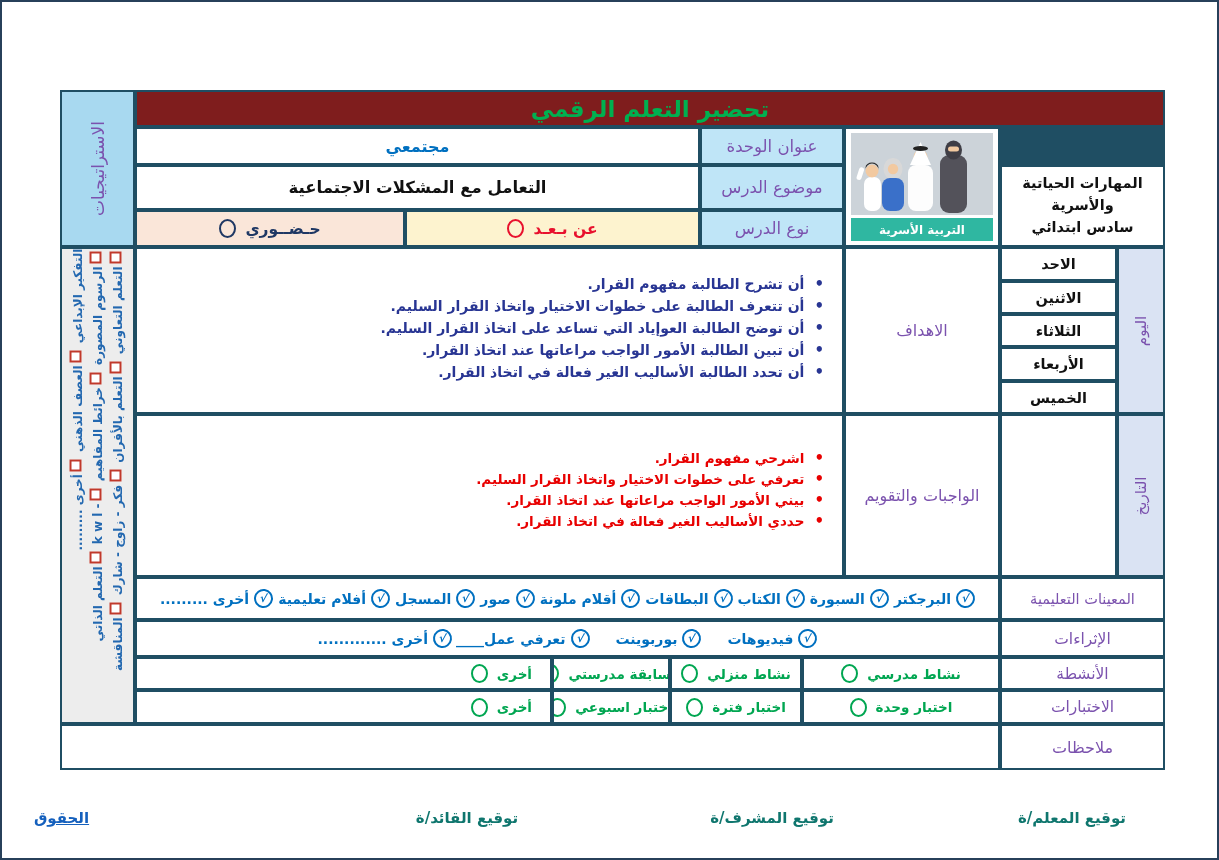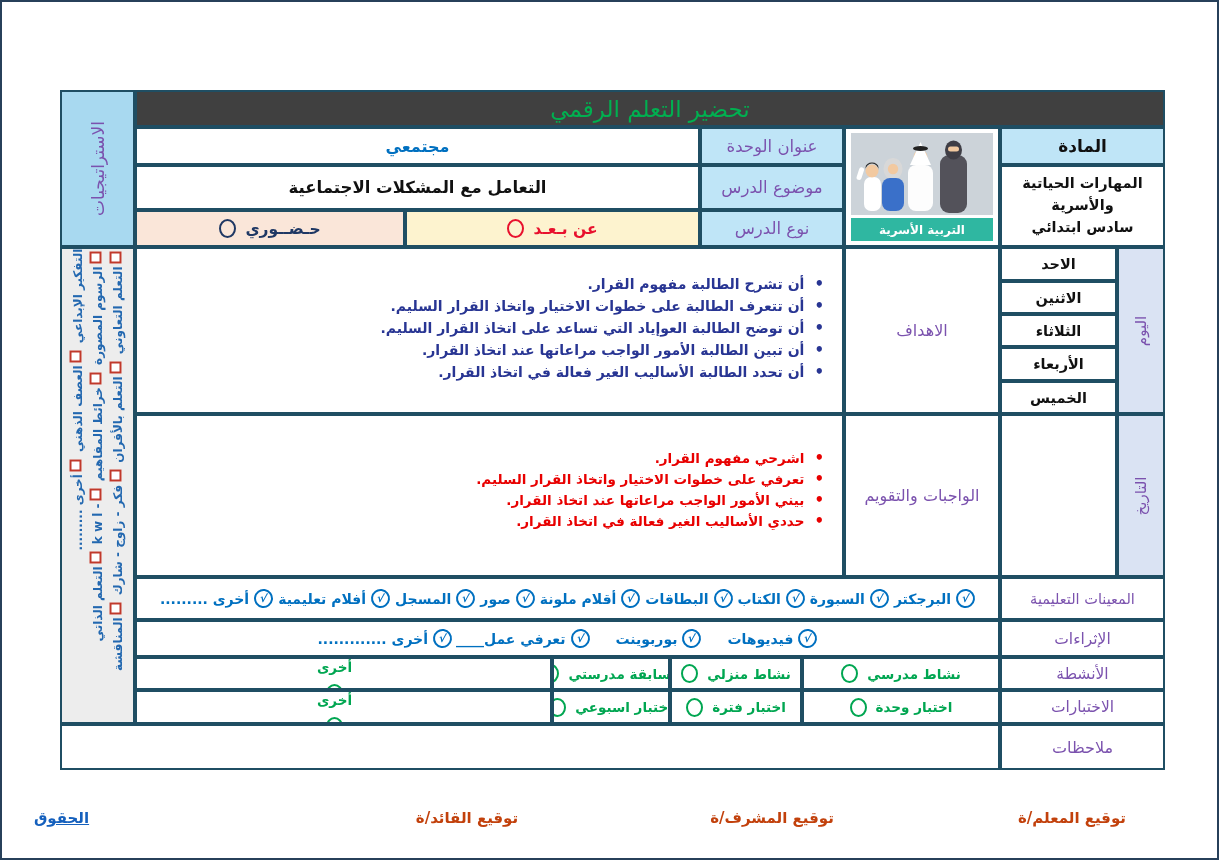--- a/index.html
+++ b/index.html
@@ -2,21 +2,21 @@
 <html lang="ar" dir="rtl"><head>
 <meta charset="utf-8">
 <style>
   html,body{margin:0;padding:0;background:#fff;}
   body{font-family:"DejaVu Sans","Liberation Sans",sans-serif;}
   .page{position:relative;width:1219px;height:860px;background:#ffffff;box-sizing:border-box;border:2px solid #27405a;overflow:hidden;direction:rtl;}
   .tbl{position:absolute;left:58px;top:88px;width:1105px;height:680px;background:#1f4e63;}
   .cell{position:absolute;background:#fff;box-sizing:border-box;overflow:hidden;}
   .center{display:flex;align-items:center;justify-content:center;}
   
-  .title-cell{background:#404040;color:#00B050;font-weight:normal;font-size:23px;}
+  .title-cell{background:#7f1d1d;color:#00B050;font-weight:bold;font-size:23px;}
   .lbl-blue{background:#bfe5f7;color:#7b52ae;font-size:16.5px;}
   .lbl-white{color:#7b52ae;font-size:15.5px;}
   .materia{background:#bfe5f7;color:#111;font-weight:bold;font-size:17px;}
   .subject{color:#111;font-weight:bold;font-size:14.5px;text-align:center;line-height:1.5;}
   .unitval{color:#0070c0;font-weight:bold;font-size:16px;}
   .topicval{color:#111;font-weight:bold;font-size:16.5px;}
   .remote{background:#fdf3cf;color:#e8112d;font-weight:bold;font-size:15.5px;letter-spacing:1px;}
   .inperson{background:#fae6d9;color:#1f3864;font-weight:bold;font-size:15.5px;letter-spacing:2px;}
   .oc{display:inline-block;width:13px;height:15px;border:2.5px solid currentColor;border-radius:50%;margin-right:9px;vertical-align:-2px;}
   
@@ -36,28 +36,28 @@
   .hw{padding-top:32px;}
   .hw .ln{color:#e80000;font-weight:bold;font-size:13.5px;line-height:21px;}
   .bullet-dot{display:inline-block;margin-left:10px;font-size:15px;}
   
   .chkrow{display:flex;direction:rtl;align-items:center;justify-content:center;gap:5px;color:#0070c0;font-weight:bold;font-size:14px;white-space:nowrap;}
   .chkrow.wide{gap:26px;}
   .pair{display:inline-flex;align-items:center;gap:5px;}
   .vck{display:inline-flex;align-items:center;justify-content:center;width:15px;height:15px;border:2px solid #0070c0;border-radius:50%;font-size:11px;line-height:1;color:#0070c0;transform:rotate(8deg);flex:0 0 auto;}
   
   .optcell{display:flex;direction:rtl;align-items:center;justify-content:center;gap:9px;color:#00a651;font-weight:bold;font-size:13.5px;white-space:nowrap;}
-  .optcell.start{justify-content:flex-start;padding-right:18px;flex-direction:column;}
+  .optcell.start{justify-content:flex-start;padding-right:18px;}
   .go{display:inline-block;width:13px;height:15px;border:2.5px solid #00a651;border-radius:50%;flex:0 0 auto;}
   
   .imgcell{display:flex;flex-direction:column;gap:3px;padding:4px 5px;}
   .photo{flex:1;background:#ccd3d9;overflow:hidden;display:flex;align-items:flex-end;justify-content:center;}
   .caption{height:23px;background:#2fb7a1;color:#fff;font-weight:bold;font-size:12px;display:flex;align-items:center;justify-content:center;}
   
-  .sig{position:absolute;top:805px;height:22px;color:#c2410c;font-weight:bold;font-size:15px;display:flex;align-items:center;justify-content:center;}
+  .sig{position:absolute;top:805px;height:22px;color:#0f766e;font-weight:bold;font-size:15px;display:flex;align-items:center;justify-content:center;}
   .rights{color:#1560bd;text-decoration:underline;cursor:pointer;}
 </style>
 </head>
 <body>
 
 <div class="page">
   <div class="tbl">
 
     <div class="cell strath" style="left:2px;top:2px;width:71px;height:153px;">
       <div class="vrot" style="width:153px;height:71px;left:-41px;top:41px;">الاستراتيجيات</div>
@@ -119,21 +119,20 @@
           <ellipse cx="68.5" cy="17.5" rx="7.5" ry="2.6" fill="#222222"></ellipse>
 
           <rect x="88" y="24" width="27" height="58" rx="9" fill="#53525a"></rect>
           <ellipse cx="101.5" cy="19" rx="8.5" ry="9.5" fill="#3f3e46"></ellipse>
           <rect x="96" y="15.5" width="11" height="5" rx="2.5" fill="#f2c9a0"></rect>
         </svg>
       </div>
       <div class="caption">التربية الأسرية</div>
     </div>
 
-    <div class="cell center materia" style="left:942px;top:39px;width:161px;height:34px;">المادة</div>
     <div class="cell center subject" style="left:942px;top:77px;width:161px;height:78px;">
       <div>
         <div>المهارات الحياتية والأسرية</div>
         <div>سادس ابتدائي</div>
       </div>
     </div>
 
     <div class="cell bullets obj" style="left:77px;top:159px;width:705px;height:163px;">
       <div class="ln"><span class="bullet-dot">•</span><span>أن تشرح الطالبة مفهوم القرار.</span></div>
       <div class="ln"><span class="bullet-dot">•</span><span>أن تتعرف الطالبة على خطوات الاختيار واتخاذ القرار السليم.</span></div>

